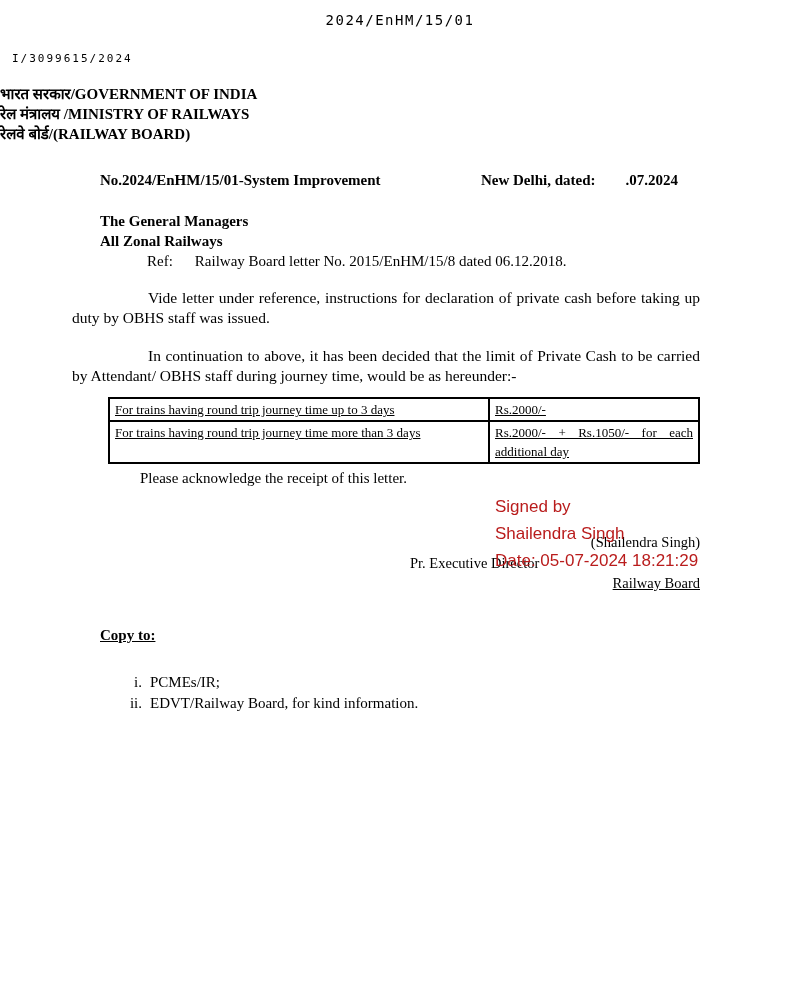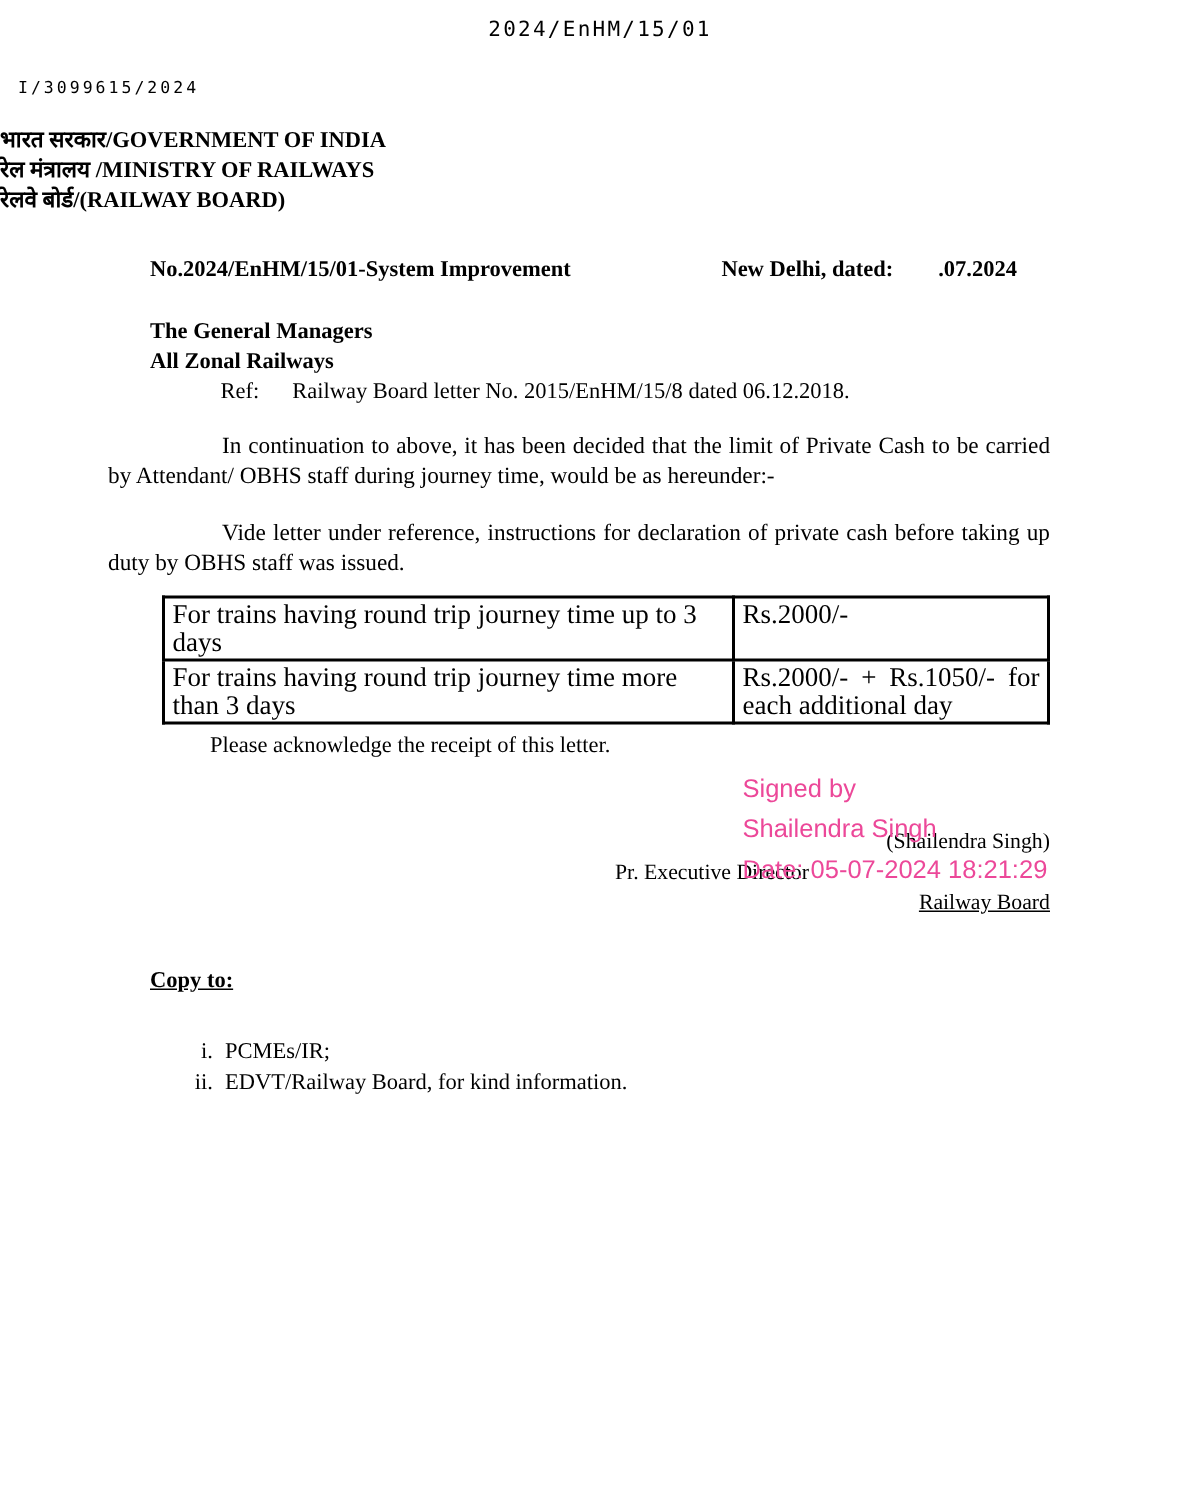--- a/index.html
+++ b/index.html
@@ -64,21 +64,22 @@
     margin: 18px 100px 0 72px;
     text-align: justify;
     text-indent: 76px;
     font-size: 15.5px;
     line-height: 20px;
   }
   .cash-table {
     margin: 11px 0 0 108px;
     width: 592px;
     border-collapse: collapse;
-    font-size: 18px;
+    font-size: 13px;
+    text-decoration: underline;
   }
   .cash-table td {
     border: 2px solid #000;
     padding: 1px 5px;
     vertical-align: top;
     line-height: 19px;
   }
   .cash-table td.cond { width: 380px; }
   .cash-table td.lim  { text-align: justify; }
   .ack {
@@ -110,21 +111,21 @@
     font-size: 14.5px;
     text-decoration: underline;
   }
   .sig-digital {
     position: absolute;
     left: 495px;
     top: 4px;
     font-family: "Liberation Sans", sans-serif;
     font-size: 17px;
     line-height: 27px;
-    color: #ec4899;
+    color: #b91c1c;
     z-index: 2;
   }
   .copy-to {
     margin: 16px 0 0 100px;
     font-weight: bold;
     font-size: 15px;
     text-decoration: underline;
   }
   .copy-list {
     margin: 28px 0 0 122px;
@@ -162,23 +163,23 @@
   <div class="addressee">
     <div>The General Managers</div>
     <div>All Zonal Railways</div>
   </div>
 
 
   <div class="ref-line">
     <span class="lbl">Ref:</span><span>Railway Board letter No. 2015/EnHM/15/8 dated 06.12.2018.</span>
   </div>
 
+  <p class="para">Vide letter under reference, instructions for declaration of private cash before taking up duty by OBHS staff was issued.</p>
+
   <p class="para">In continuation to above, it has been decided that the limit of Private Cash to be carried by Attendant/ OBHS staff during journey time, would be as hereunder:-</p>
-
-  <p class="para">Vide letter under reference, instructions for declaration of private cash before taking up duty by OBHS staff was issued.</p>
 
   <table class="cash-table">
     <tbody>
       <tr>
         <td class="cond">For trains having round trip journey time up to 3 days</td>
         <td class="lim">Rs.2000/-</td>
       </tr>
       <tr>
         <td class="cond">For trains having round trip journey time more than 3 days</td>
         <td class="lim">Rs.2000/- + Rs.1050/- for each additional day</td>

